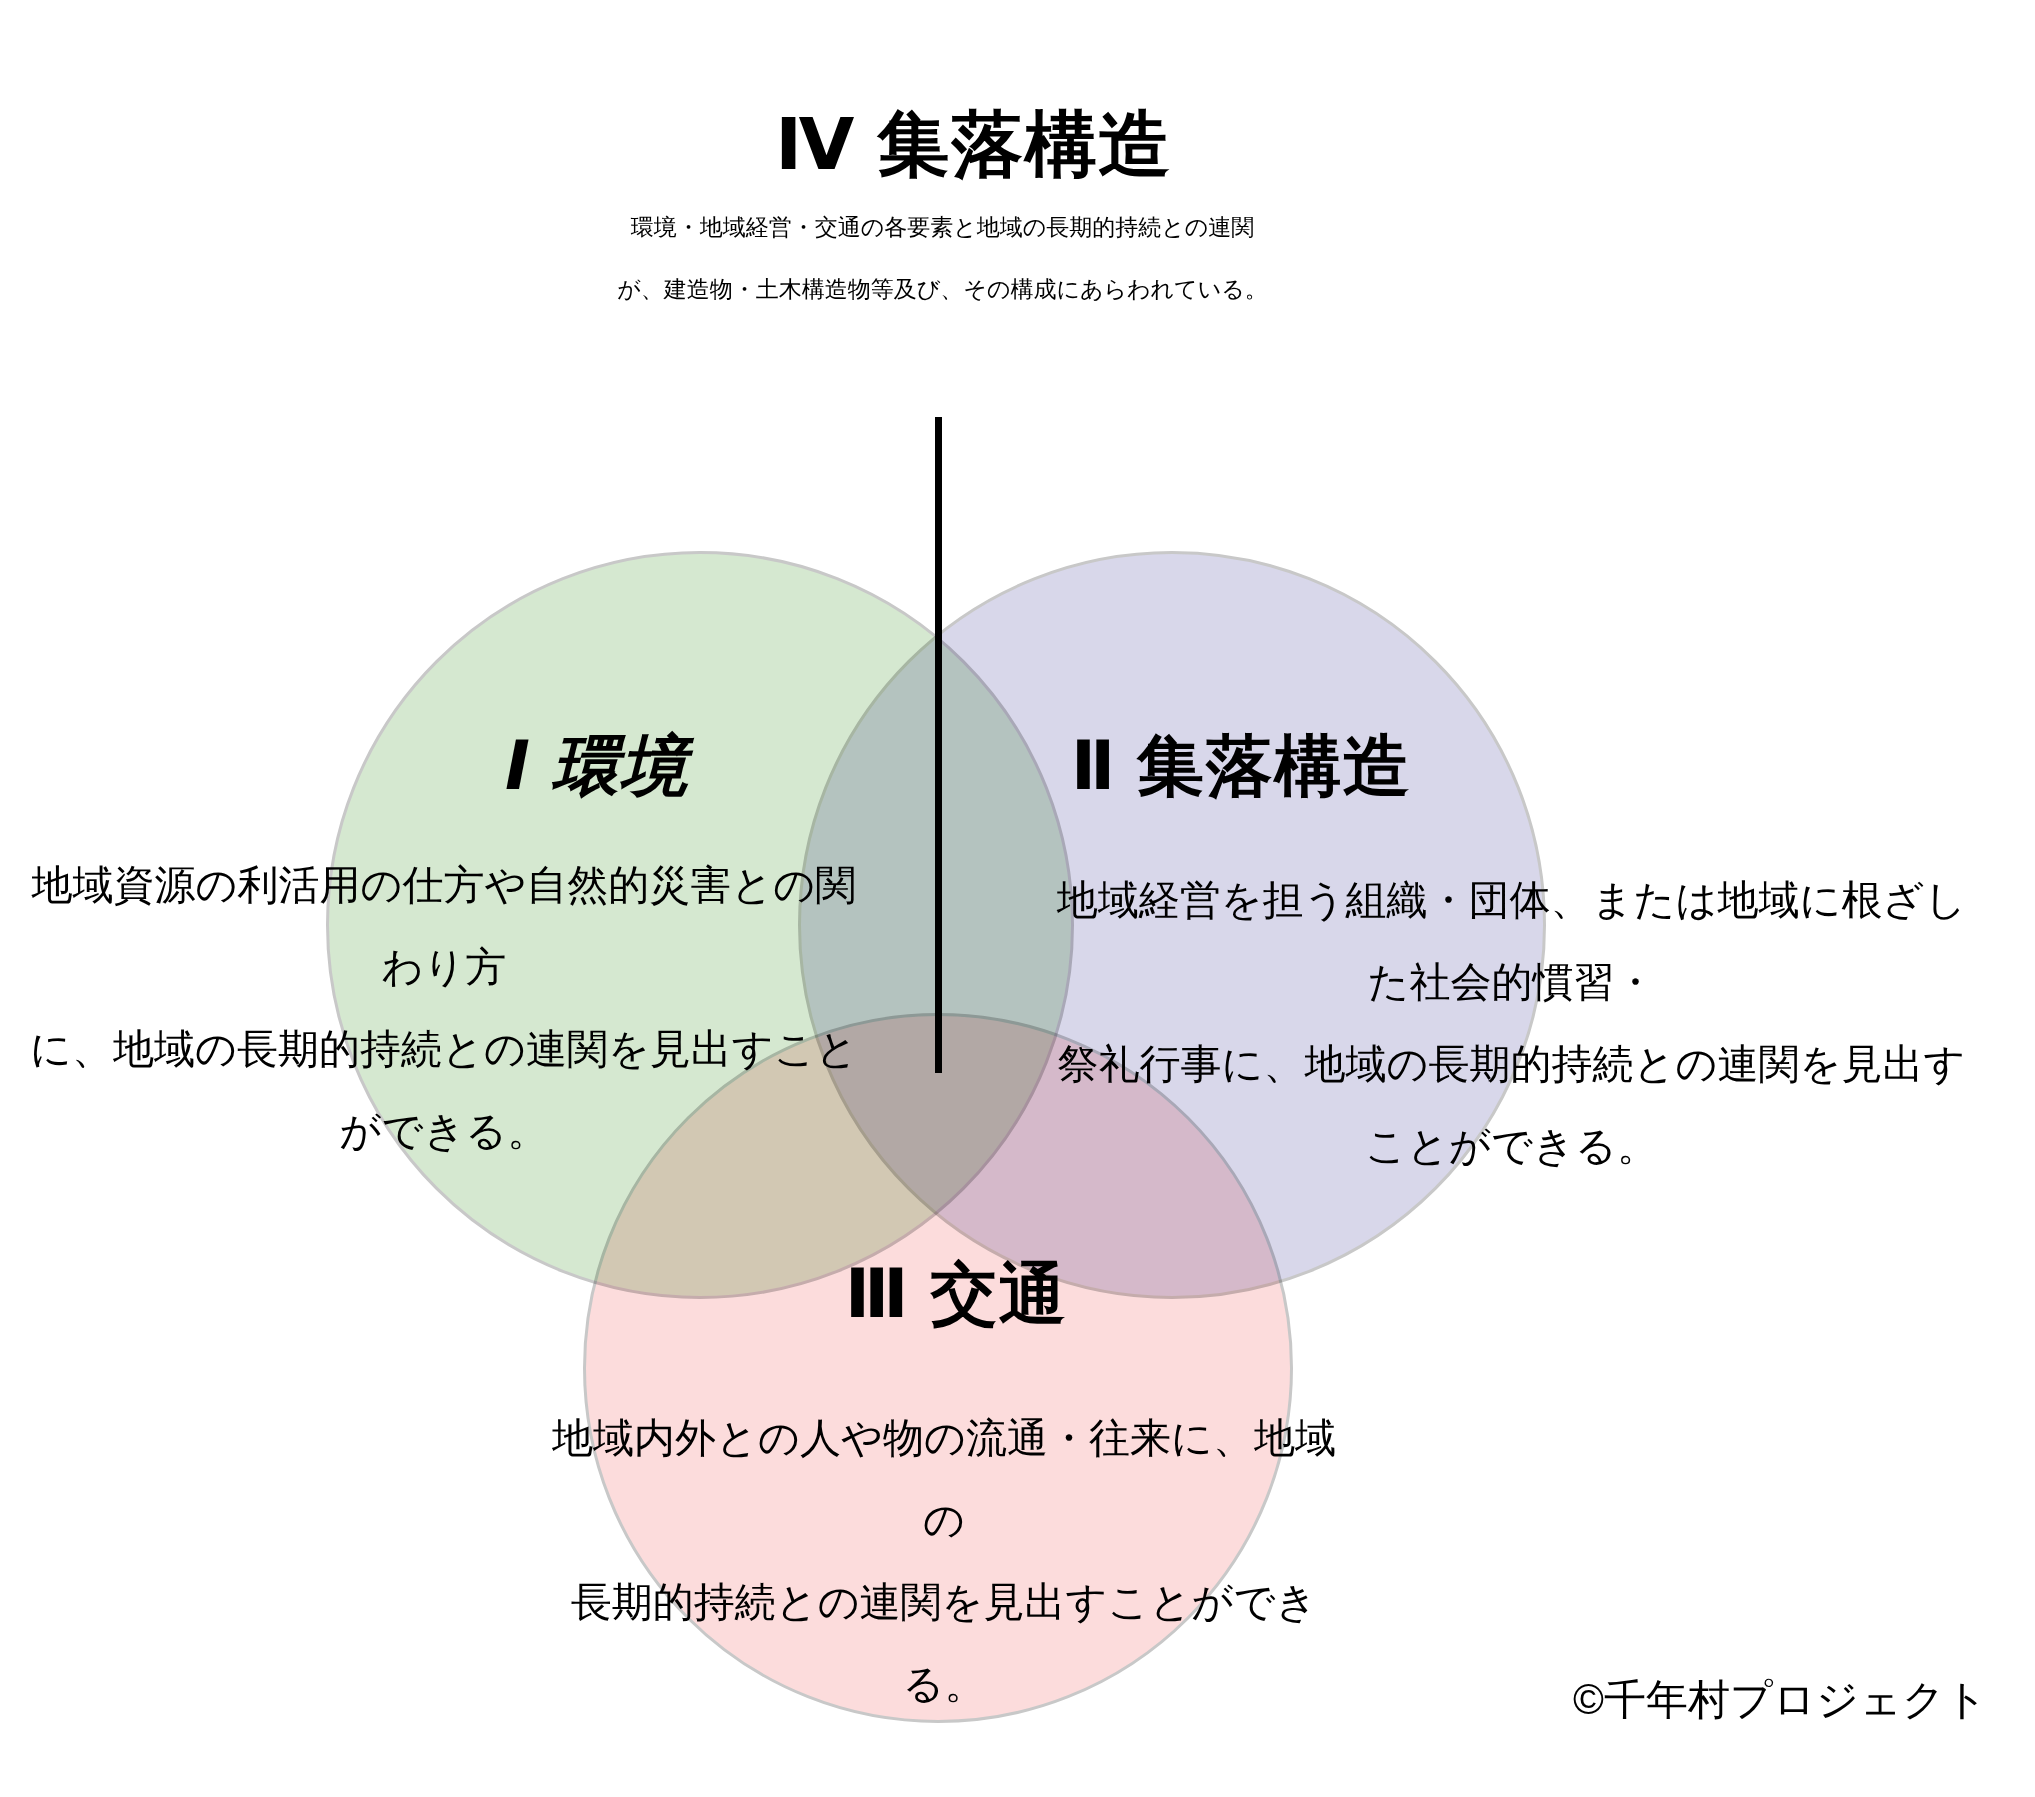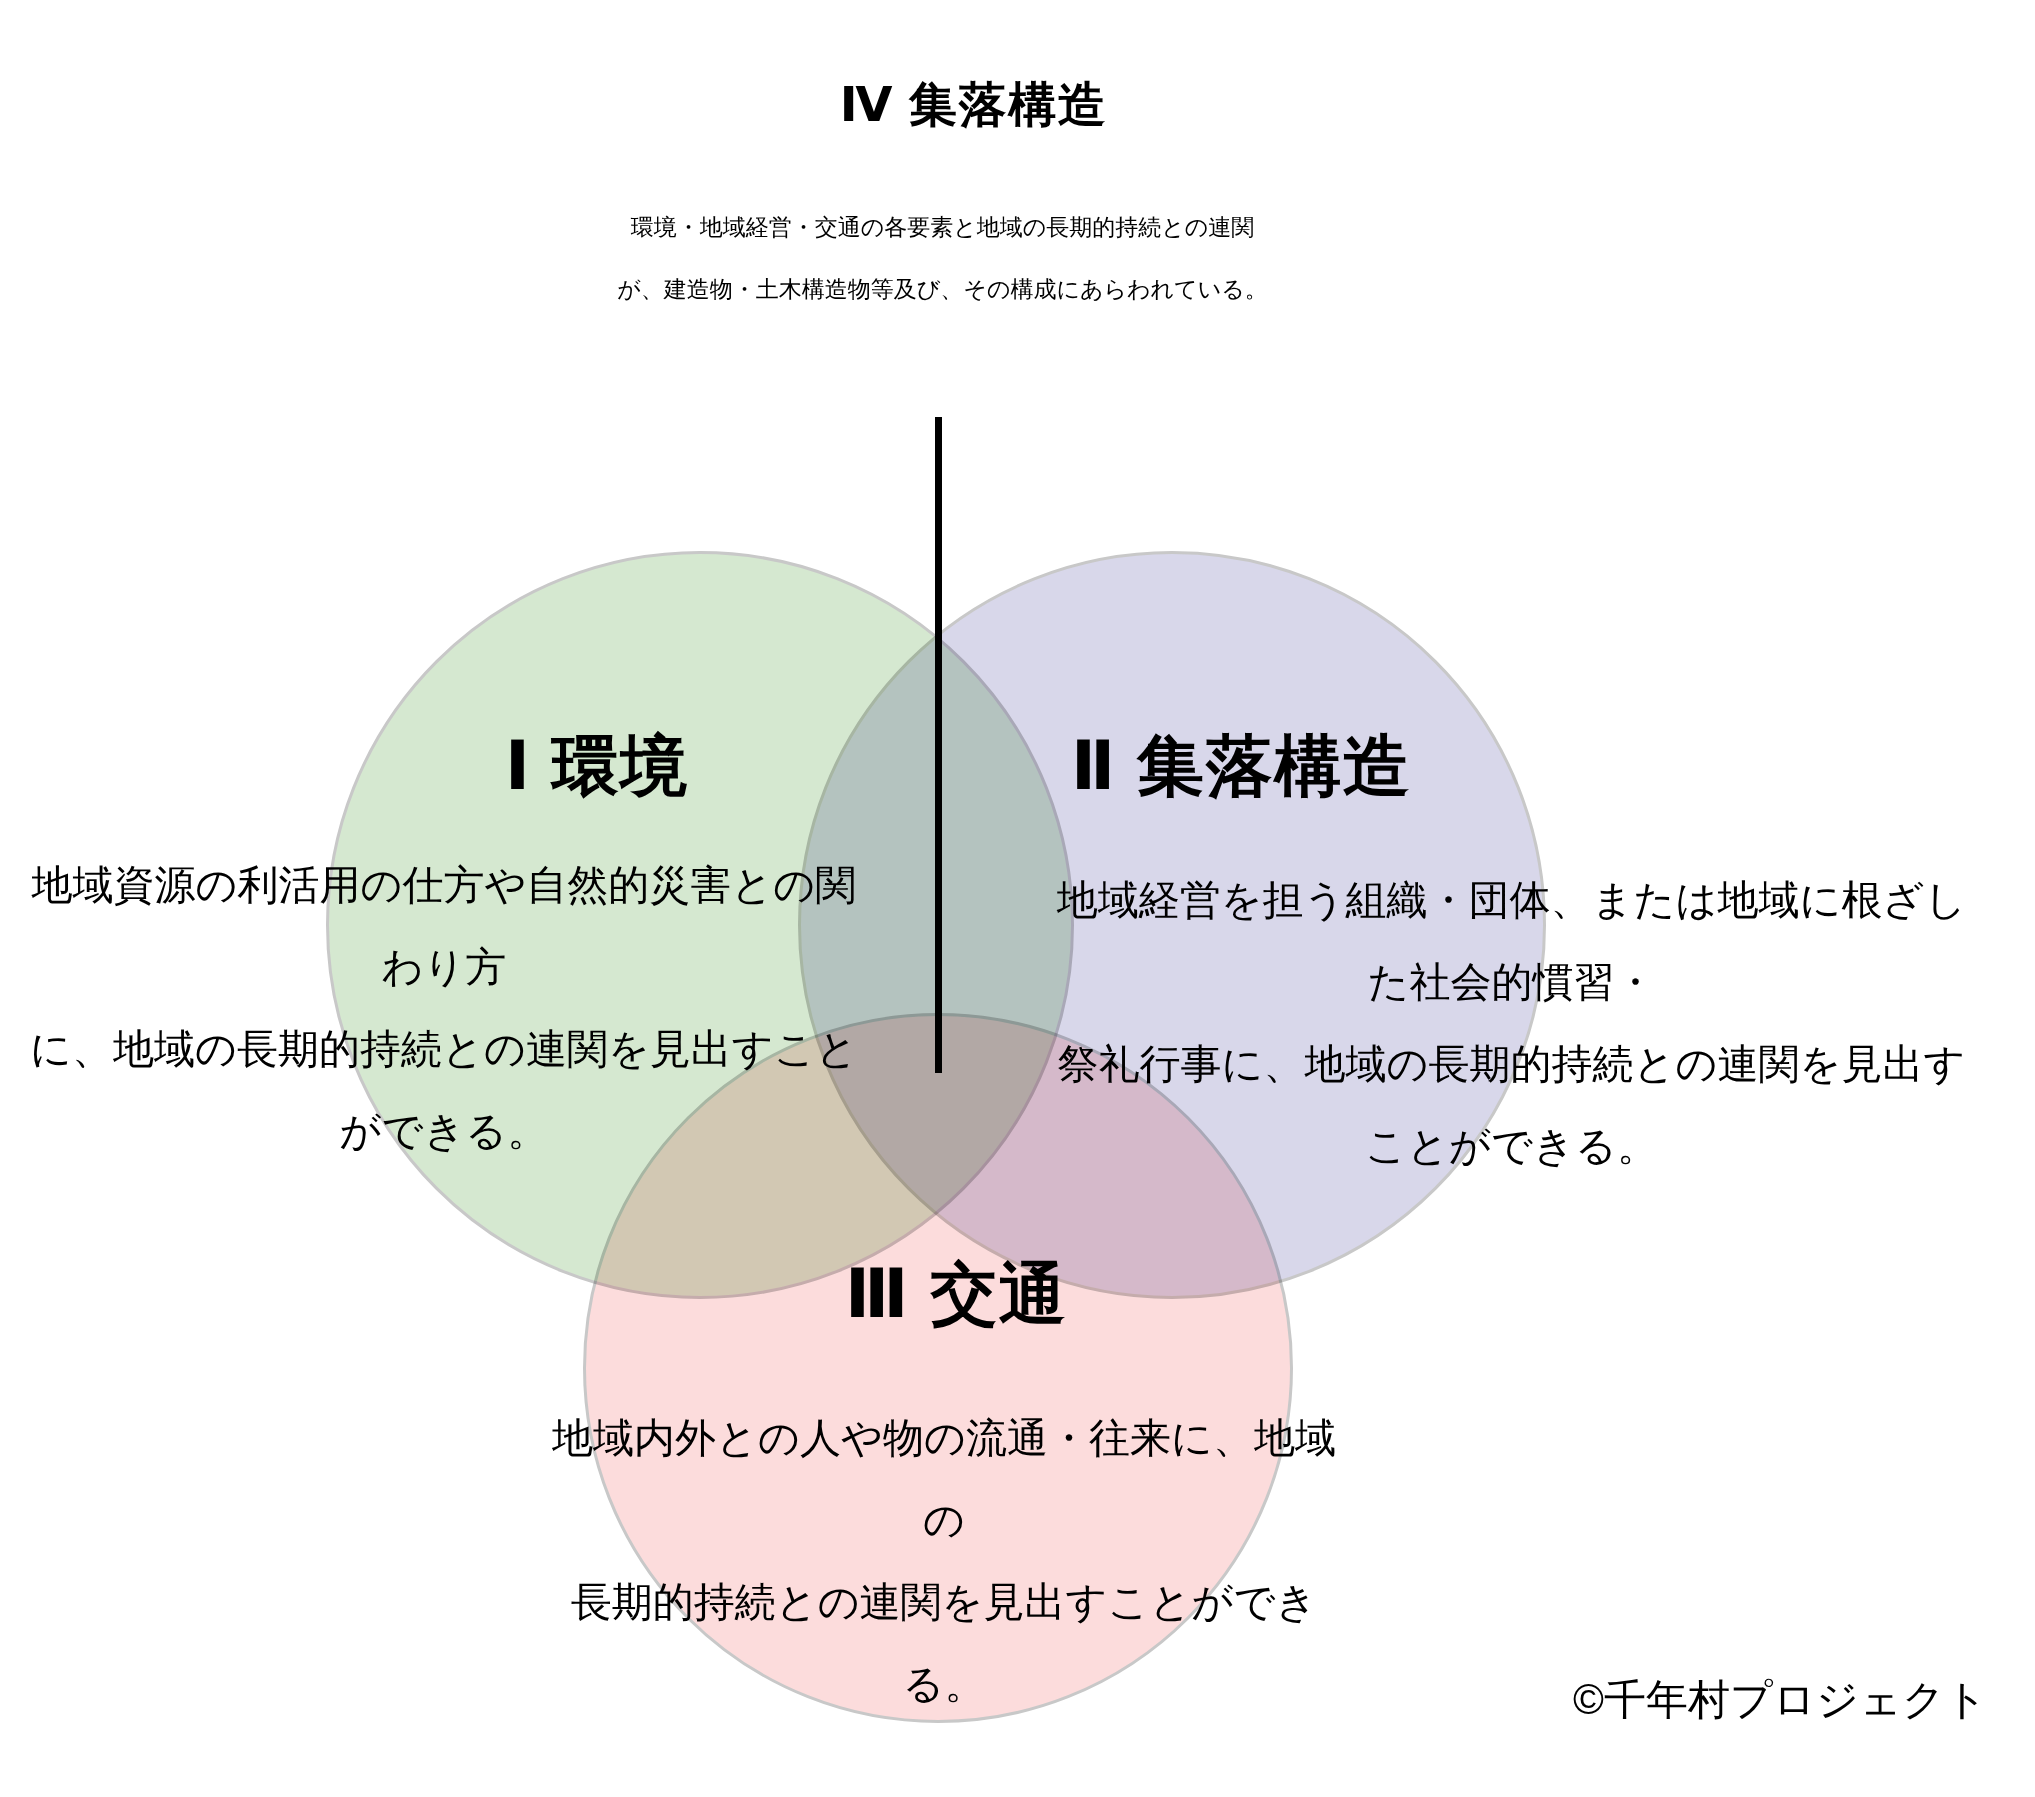--- a/index.html
+++ b/index.html
@@ -14,24 +14,24 @@
     background: #ffffff;
     overflow: hidden;
     font-family: "Liberation Sans", "DejaVu Sans", sans-serif;
     color: #000000;
   }
 
   
   .title {
     position: absolute;
     left: 0;
-    top: 44px;
+    top: 53px;
     width: 1947px;
     text-align: center;
-    font-size: 48px;
+    font-size: 72px;
     font-weight: 900;
     letter-spacing: 1.6px;
     line-height: 1.2;
   }
   .subtitle {
     position: absolute;
     left: 0;
     top: 196px;
     width: 1885px;
     text-align: center;
@@ -80,21 +80,21 @@
 
   
   .circle-label {
     position: absolute;
     font-size: 67px;
     font-weight: 900;
     letter-spacing: 1.6px;
     white-space: nowrap;
     z-index: 4;
   }
-  .label-environment { left: 505px;  top: 721px; }
+  .label-environment { left: 505px;  top: 721px; font-style: italic; }
   .label-management  { left: 1071px; top: 721px; }
   .label-transport   { left: 845px; top: 1249px; }
 
   
   .circle-desc {
     position: absolute;
     font-size: 41px;
     font-weight: 400;
     line-height: 82px;
     text-align: center;

